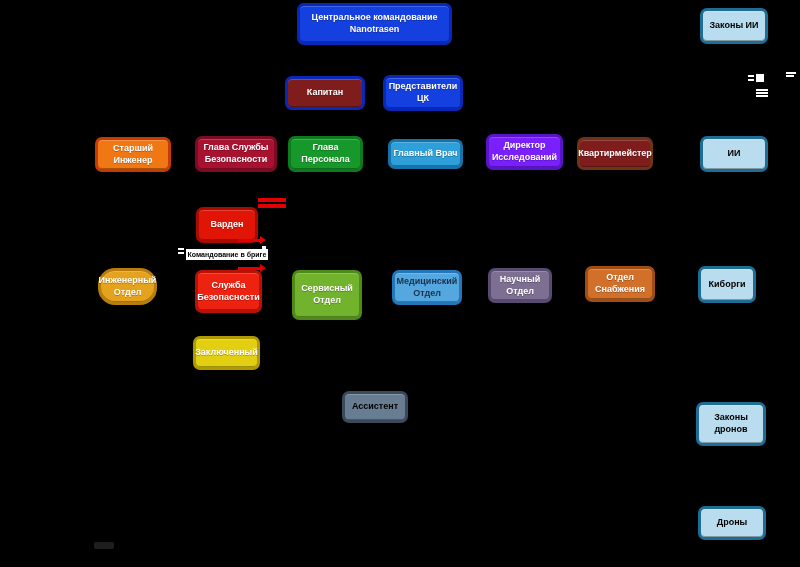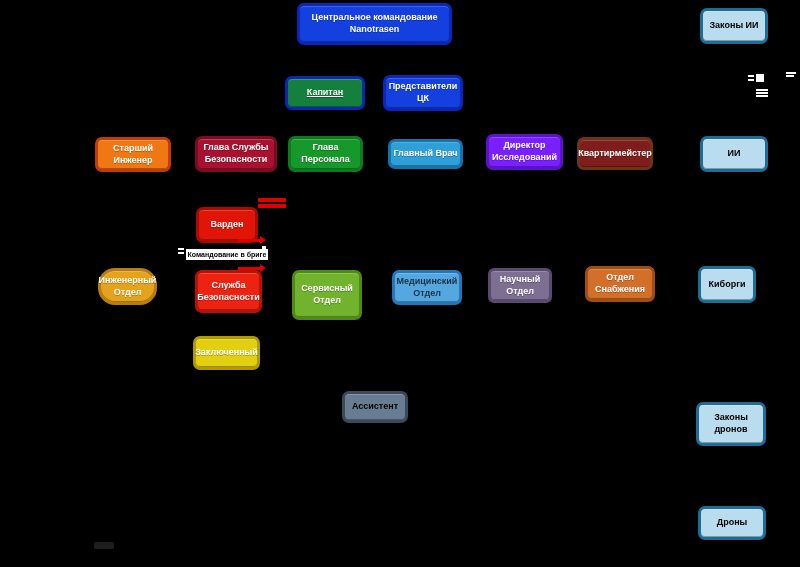--- a/index.html
+++ b/index.html
@@ -39,21 +39,21 @@
   .n-brig-note{
     left:185px;top:248px;width:84px;height:13px;
     border-width:1px;border-radius:0;
     font-size:7px;line-height:1;white-space:nowrap;overflow:hidden;
     box-shadow:none;text-shadow:none;
   }
   .n-engineering{left:98px;top:268px;width:59px;height:37px;border-radius:17px;}
   .n-security{left:195px;top:270px;width:67px;height:43px;}
   .n-service{left:292px;top:270px;width:70px;height:50px;}
   .n-medical{left:392px;top:270px;width:70px;height:35px;text-shadow:none;}
-  .n-science{left:488px;top:268px;width:64px;height:35px;border-radius:6px;}
+  .n-science{left:488px;top:268px;width:64px;height:35px;}
   .n-cargo{left:585px;top:266px;width:70px;height:36px;}
   .n-cyborgs{left:698px;top:266px;width:58px;height:37px;}
   .n-prisoner{left:193px;top:336px;width:67px;height:34px;}
   .n-assistant{left:342px;top:391px;width:66px;height:32px;text-shadow:none;}
   .n-drone-laws{left:696px;top:402px;width:70px;height:44px;}
   .n-drones{left:698px;top:506px;width:68px;height:34px;}
   
   .art{position:absolute;}
   .bar{position:absolute;background:#fff;}
   .red{background:#e00000;}
@@ -69,21 +69,21 @@
 </style>
 </head>
 <body>
 
 <div class="canvas">
 
   <div class="node pale n-ai-laws" style="background: rgb(185, 221, 238); border-color: rgb(29, 109, 149); color: rgb(0, 0, 0);">Законы ИИ</div>
   <div class="node n-centcom" style="background: rgb(21, 64, 224); border-color: rgb(10, 40, 184); color: rgb(255, 255, 255);">Центральное командование
 Nanotrasen</div>
 
-  <div class="node n-captain" style="background: #15803d; border-color: rgb(10, 40, 184); color: rgb(255, 255, 255); text-decoration: underline;">Капитан</div>
+  <div class="node n-captain" style="background: #7f1d1d; border-color: rgb(10, 40, 184); color: rgb(255, 255, 255);">Капитан</div>
   <div class="node n-centcom-reps" style="background: rgb(21, 64, 224); border-color: rgb(10, 40, 184); color: rgb(255, 255, 255);">Представители
 ЦК</div>
 
   <div class="node n-chief-engineer" style="background: rgb(240, 120, 20); border-color: rgb(196, 60, 4); color: rgb(255, 255, 255);">Старший
 Инженер</div>
   <div class="node n-hos" style="background: rgb(168, 18, 48); border-color: rgb(124, 12, 34); color: rgb(255, 255, 255);">Глава Службы
 Безопасности</div>
   <div class="node n-hop" style="background: rgb(23, 152, 43); border-color: rgb(14, 122, 30); color: rgb(255, 255, 255);">Глава
 Персонала</div>
   <div class="node n-cmo" style="background: rgb(46, 159, 216); border-color: rgb(22, 114, 170); color: rgb(255, 255, 255);">Главный Врач</div>

